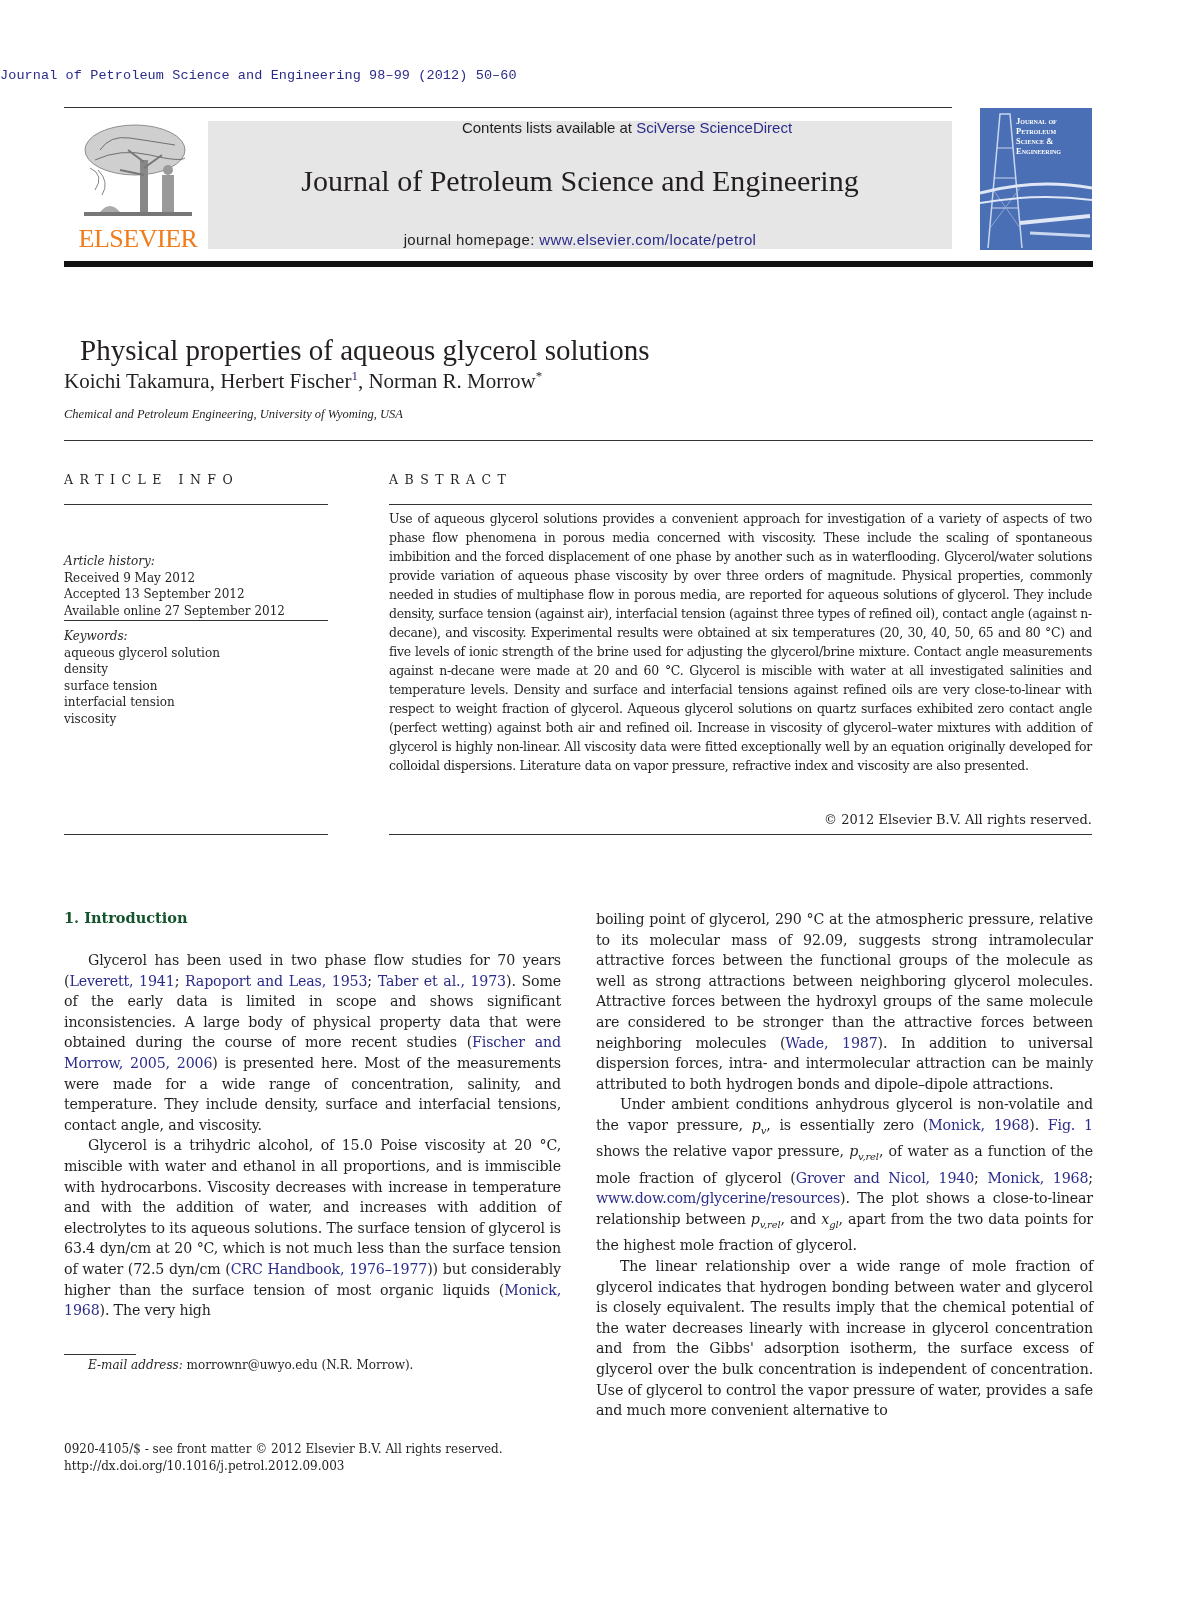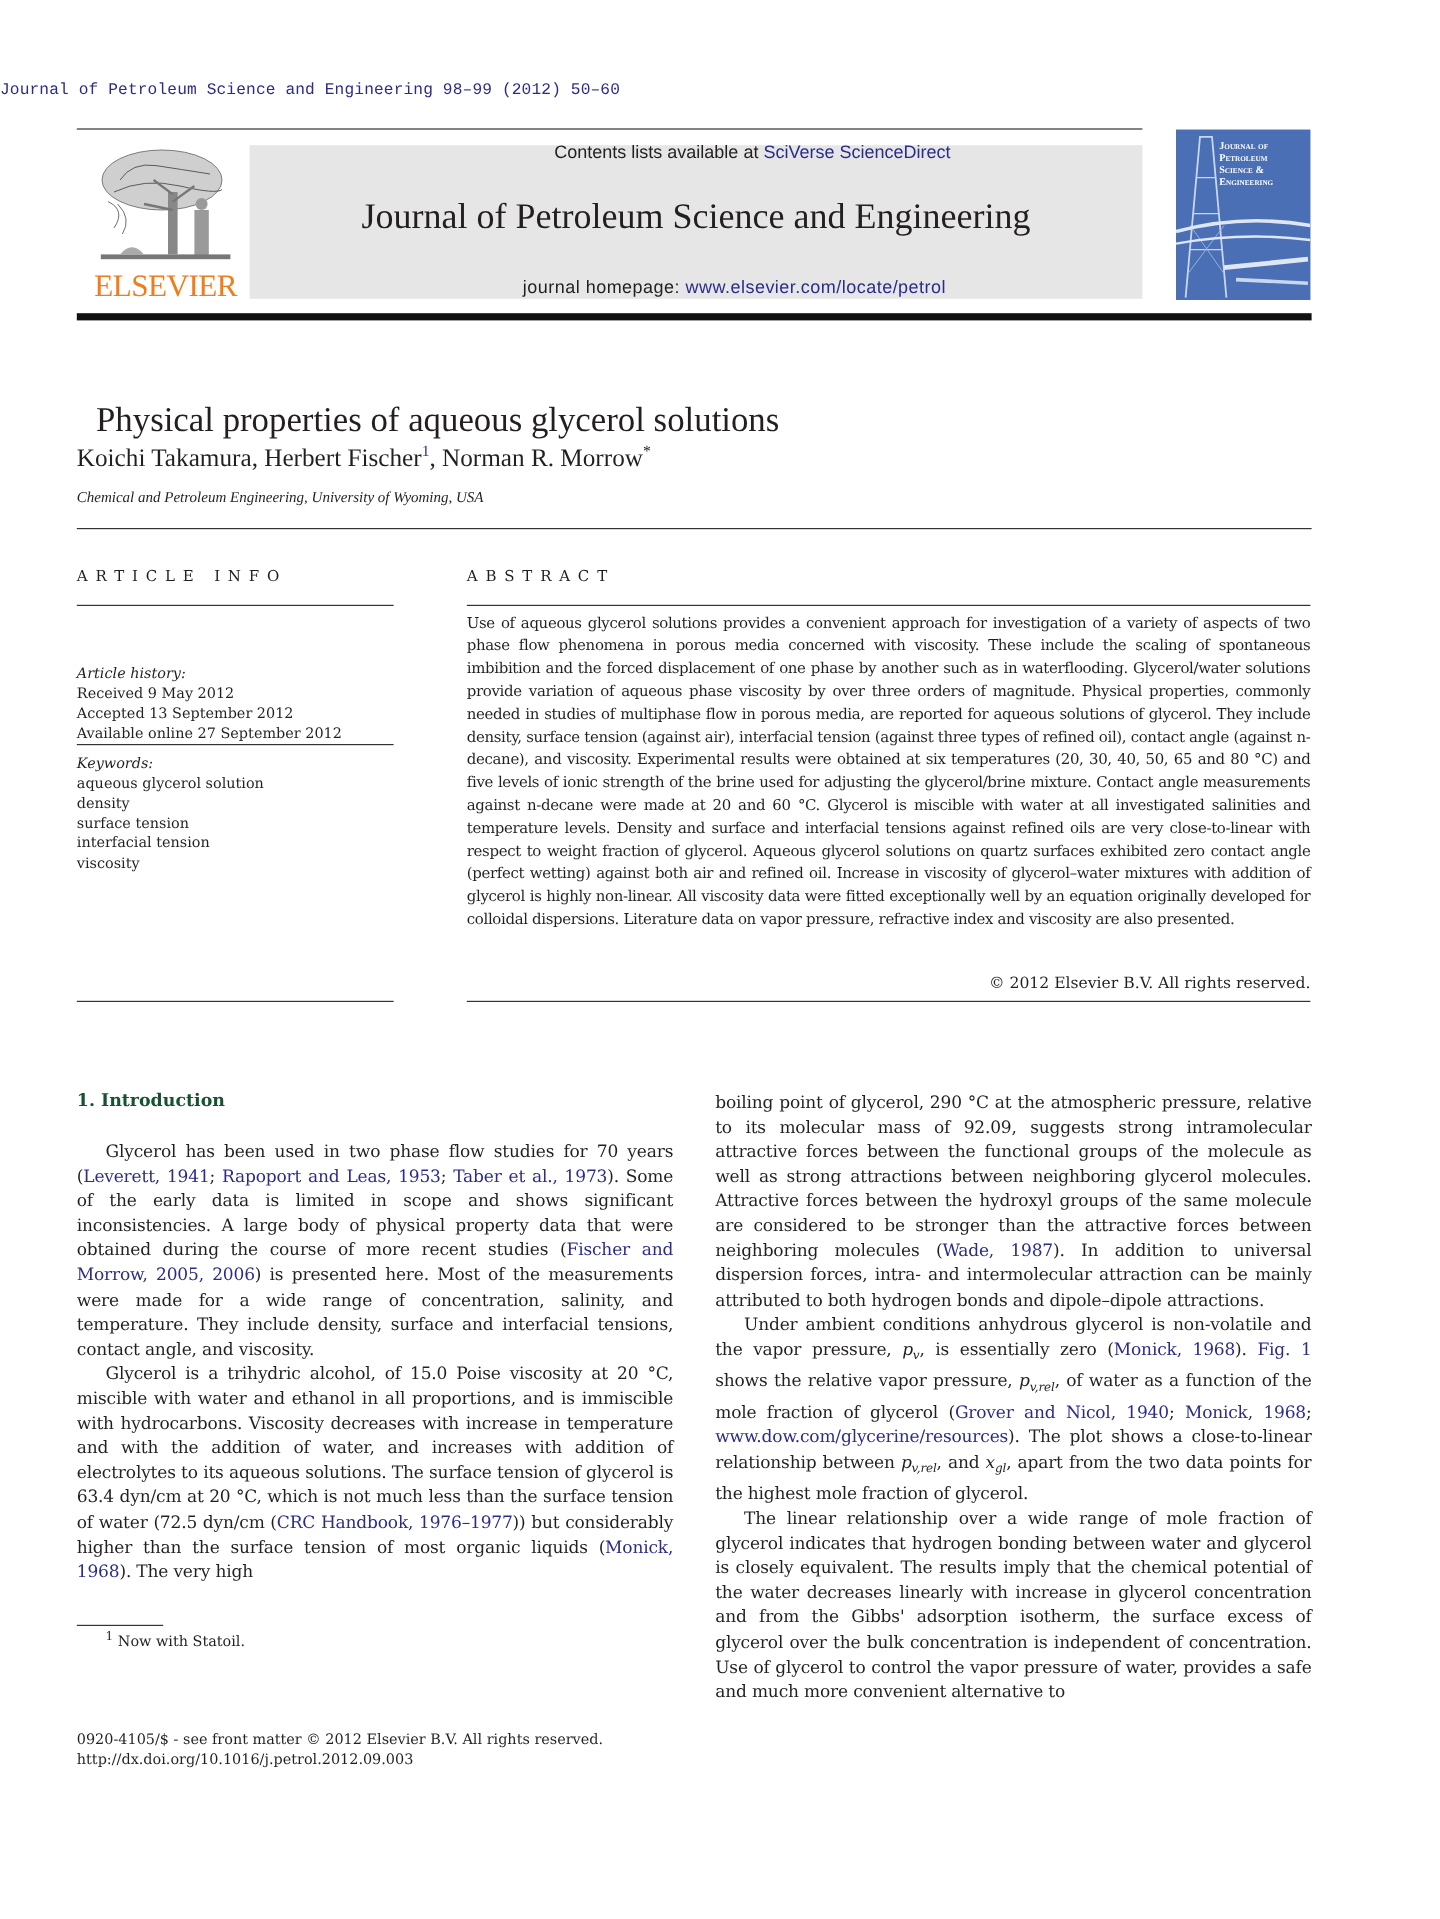--- a/index.html
+++ b/index.html
@@ -9,21 +9,21 @@
 
   
   .running-head { left: 0; width: 1184px; top: 68px; text-align: left; font-family: Liberation Mono, monospace; font-size: 13.5px; color: #2b2b8a; letter-spacing: 0.1px; }
   .top-rule { left: 64px; top: 107px; width: 888px; height: 1px; background: #333; }
   .logo-box { left: 64px; top: 118px; width: 124px; height: 133px; margin-left: 12px; }
   .logo-tree { position: absolute; left: 4px; top: 2px; width: 116px; height: 100px; }
   .logo-word { position: absolute; left: 0; top: 106px; width: 124px; text-align: center; font-family: "Liberation Serif", serif; font-size: 26px; color: #f07c1b; letter-spacing: -0.5px; }
   .band { left: 208px; top: 121px; width: 744px; height: 128px; background: #e6e6e6; }
   .contents { left: 208px; width: 838px; top: 119px; text-align: center; font-family: "Liberation Sans", sans-serif; font-size: 15px; color: #231f20; }
   .jtitle { left: 208px; width: 744px; top: 164px; text-align: center; font-family: "Liberation Serif", serif; font-size: 30px; color: #231f20; }
-  .homepage { left: 208px; width: 744px; top: 231px; text-align: center; font-family: "Liberation Sans", sans-serif; font-size: 15px; color: #231f20; letter-spacing: 0.4px; padding-left: 32px; }
+  .homepage { left: 208px; width: 744px; top: 231px; text-align: center; font-family: "Liberation Sans", sans-serif; font-size: 15px; color: #231f20; letter-spacing: 0.4px; }
   .cover { left: 980px; top: 108px; width: 112px; height: 142px; background: #4a6fb5; overflow: hidden; }
   .cover-text { position: absolute; left: 36px; top: 8px; font-family: "Liberation Serif", serif; font-size: 8.5px; color: #fff; line-height: 10px; font-variant: small-caps; font-weight: bold; }
   .thick-rule { left: 64px; top: 261px; width: 1029px; height: 6px; background: #111; }
 
   
   .title { left: 64px; top: 318px; font-family: "Liberation Serif", serif; font-size: 29px; color: #231f20; }
   .authors { left: 64px; top: 368px; font-family: "Liberation Serif", serif; font-size: 21px; color: #231f20; }
   .authors sup { font-size: 13px; vertical-align: 8px; }
   .authors .sup-link { color: #2b2b8a; }
   .affil { left: 64px; top: 407px; font-family: "Liberation Serif", serif; font-style: italic; font-size: 12.5px; color: #231f20; }
@@ -147,19 +147,19 @@
 </div>
 
 <div class="abs col col-right">
   <p class="noind">boiling point of glycerol, 290 °C at the atmospheric pressure, relative to its molecular mass of 92.09, suggests strong intramolecular attractive forces between the functional groups of the molecule as well as strong attractions between neighboring glycerol molecules. Attractive forces between the hydroxyl groups of the same molecule are considered to be stronger than the attractive forces between neighboring molecules (<a class="link">Wade, 1987</a>). In addition to universal dispersion forces, intra- and intermolecular attraction can be mainly attributed to both hydrogen bonds and dipole–dipole attractions.</p>
   <p>Under ambient conditions anhydrous glycerol is non-volatile and the vapor pressure, <span class="math">p<sub>v</sub></span>, is essentially zero (<a class="link">Monick, 1968</a>). <a class="link">Fig. 1</a> shows the relative vapor pressure, <span class="math">p<sub>v,rel</sub></span>, of water as a function of the mole fraction of glycerol (<a class="link">Grover and Nicol, 1940</a>; <a class="link">Monick, 1968</a>; <a class="link">www.dow.com/glycerine/resources</a>). The plot shows a close-to-linear relationship between <span class="math">p<sub>v,rel</sub></span>, and <span class="math">x<sub>gl</sub></span>, apart from the two data points for the highest mole fraction of glycerol.</p>
   <p>The linear relationship over a wide range of mole fraction of glycerol indicates that hydrogen bonding between water and glycerol is closely equivalent. The results imply that the chemical potential of the water decreases linearly with increase in glycerol concentration and from the Gibbs' adsorption isotherm, the surface excess of glycerol over the bulk concentration is independent of concentration. Use of glycerol to control the vapor pressure of water, provides a safe and much more convenient alternative to</p>
 </div>
 
 <div class="abs fn-rule"></div>
 <div class="abs footnotes">
-  <div class="fnp"><sup>1</sup><span> Now with Statoil.</span></div>
+  <div class="fnp"><i>E-mail address:</i><span> morrownr@uwyo.edu (N.R. Morrow).</span></div>
 </div>
 
 <div class="abs imprint">
   <div>0920-4105/$ - see front matter © 2012 Elsevier B.V. All rights reserved.</div>
   <div>http://dx.doi.org/10.1016/j.petrol.2012.09.003</div>
 </div>
 
 </body></html>

